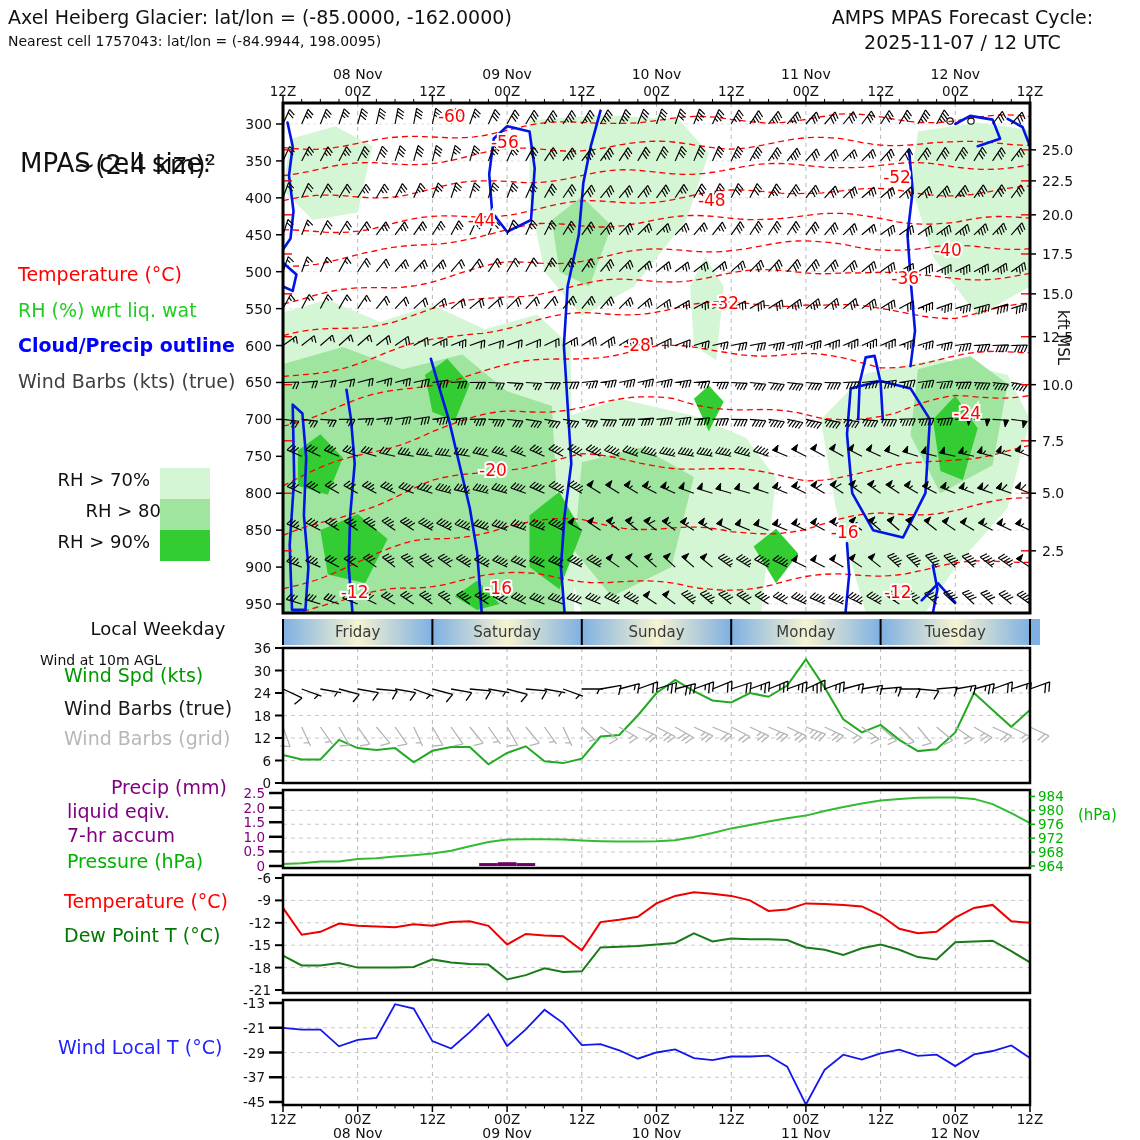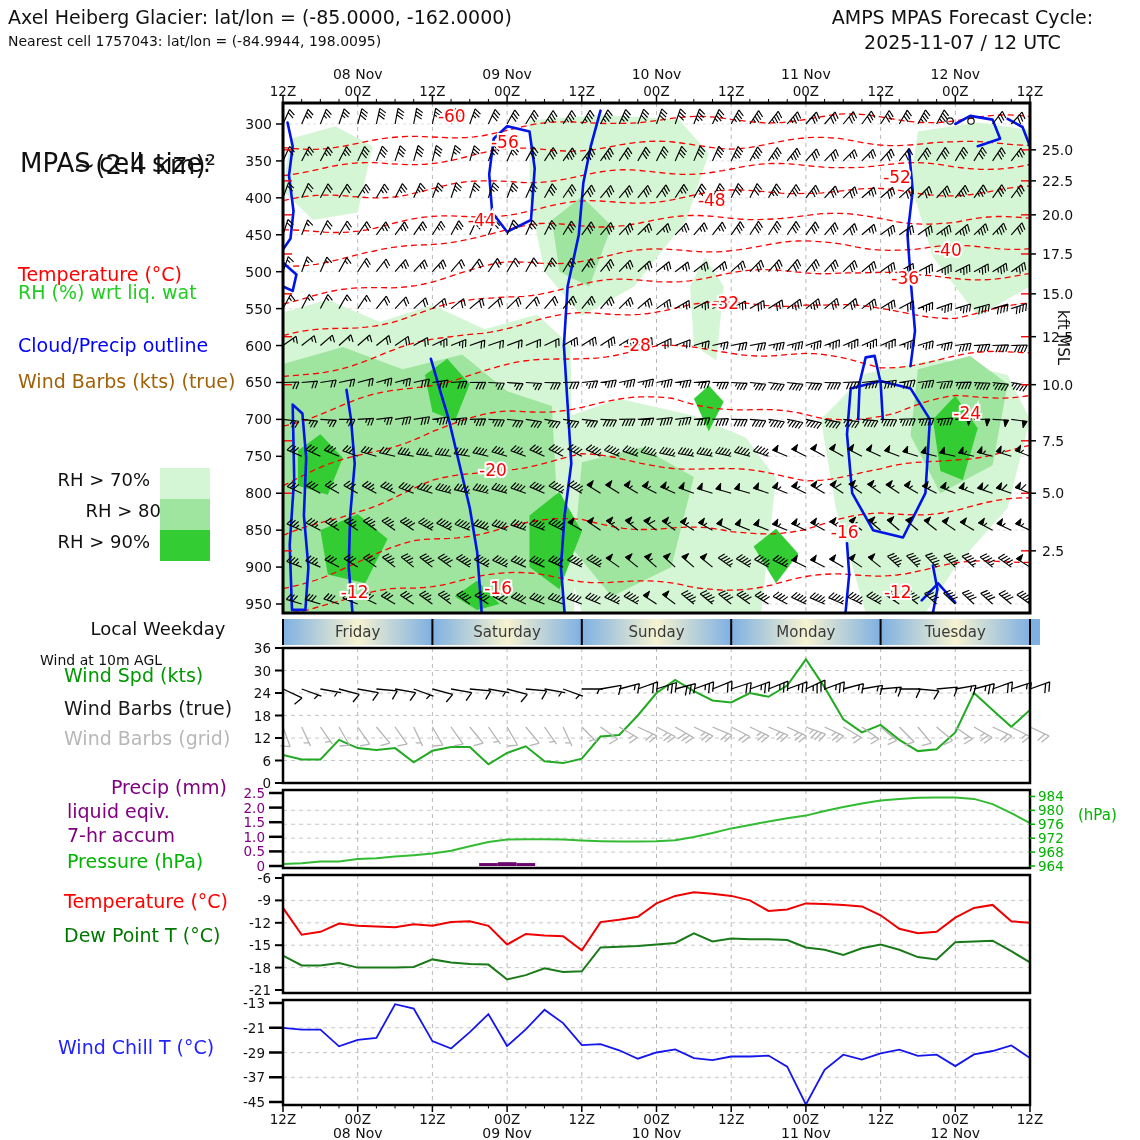--- a/index.html
+++ b/index.html
@@ -17,23 +17,23 @@
   <div class="abs t19" style="left:8px;top:6px;">Axel Heiberg Glacier: lat/lon = (-85.0000, -162.0000)</div>
   <div class="abs t14" style="left:8px;top:33px;">Nearest cell 1757043: lat/lon = (-84.9944, 198.0095)</div>
   <div class="abs t19" style="left:790px;top:6px;width:345px;text-align:center;">AMPS MPAS Forecast Cycle:</div>
   <div class="abs t19" style="left:790px;top:31px;width:345px;text-align:center;">2025-11-07 / 12 UTC</div>
 
   <div class="abs t26" style="left:20px;top:116px;margin-top:32px;">MPAS cell size:</div>
   <div class="abs t26" style="left:20px;top:150px;width:196px;text-align:right;">~(2.4 km)²</div>
 
   <div id="leftLegend" class="abs">
       <div style="left: 18px; top: 263px; font-size: 19px; color: rgb(255, 0, 0); white-space: nowrap; position: absolute;">Temperature (°C)</div>
-      <div style="left: 18px; top: 281px; font-size: 19px; color: rgb(34, 204, 34); white-space: nowrap; position: absolute;">RH (%) wrt liq. wat</div>
-      <div style="left: 18px; top: 334px; font-size: 19px; color: rgb(0, 0, 255); white-space: nowrap; position: absolute;">Cloud/Precip outline</div>
-      <div style="left: 18px; top: 370px; font-size: 19px; color: #a16207; white-space: nowrap; position: absolute;">Wind Barbs (kts) (true)</div>
+      <div style="left: 18px; top: 299px; font-size: 19px; color: rgb(34, 204, 34); white-space: nowrap; position: absolute;">RH (%) wrt liq. wat</div>
+      <div style="left: 18px; top: 334px; font-size: 19px; color: rgb(0, 0, 255); white-space: nowrap; position: absolute; font-weight: bold;">Cloud/Precip outline</div>
+      <div style="left: 18px; top: 370px; font-size: 19px; color: #404040; white-space: nowrap; position: absolute;">Wind Barbs (kts) (true)</div>
     </div>
   <div id="rhLegend" class="abs">
       <div style="left: 0px; top: 469px; width: 150px; text-align: right; font-size: 18px; position: absolute;">RH &gt; 70%</div>
       <div style="left: 160px; top: 468px; width: 50px; height: 31px; position: absolute; background: rgb(212, 246, 212);"></div>
       <div style="left: 0px; top: 500px; width: 150px; text-align: right; font-size: 18px; position: absolute; margin-left: 28px;">RH &gt; 80%</div>
       <div style="left: 160px; top: 499px; width: 50px; height: 31px; position: absolute; background: rgb(159, 229, 159);"></div>
       <div style="left: 0px; top: 531px; width: 150px; text-align: right; font-size: 18px; position: absolute;">RH &gt; 90%</div>
       <div style="left: 160px; top: 530px; width: 50px; height: 31px; position: absolute; background: rgb(51, 204, 51);"></div>
     </div>
 
@@ -47,21 +47,21 @@
   <div id="precipLabels" class="abs">
       <div style="left: 67px; top: 776px; font-size: 19px; color: rgb(128, 0, 128); white-space: nowrap; position: absolute; margin-left: 44px;">Precip (mm)</div>
       <div style="left: 67px; top: 800px; font-size: 19px; color: rgb(128, 0, 128); white-space: nowrap; position: absolute;">liquid eqiv.</div>
       <div style="left: 67px; top: 824px; font-size: 19px; color: rgb(128, 0, 128); white-space: nowrap; position: absolute;">7-hr accum</div>
       <div style="left: 67px; top: 850px; font-size: 19px; color: rgb(0, 179, 0); white-space: nowrap; position: absolute;">Pressure (hPa)</div>
     </div>
   <div id="tempLabels" class="abs">
       <div style="left: 64px; top: 890px; font-size: 19px; color: rgb(255, 0, 0); white-space: nowrap; position: absolute;">Temperature (°C)</div>
       <div style="left: 64px; top: 924px; font-size: 19px; color: rgb(0, 119, 0); white-space: nowrap; position: absolute;">Dew Point T (°C)</div>
     </div>
-  <div class="abs lbl" style="left:58px;top:1036px;color:#2222ff;">Wind Chill T (°C)</div>
+  <div class="abs lbl" style="left:58px;top:1036px;color:#2222ff;">Wind Local T (°C)</div>
 
   <div class="abs" style="left:1072px;top:310px;font-size:15px;transform:rotate(90deg);transform-origin:left top;">kft MSL</div>
   <div class="abs" style="left:1078px;top:806px;font-size:15px;color:#00b300;">(hPa)</div>
 
   <svg id="chart" class="abs" style="left:0;top:0;" width="1140" height="1140">
       <defs>
         <clipPath id="cMain">
           <rect x="283" y="103" width="747" height="510"></rect>
         </clipPath>
         <clipPath id="cWind">

